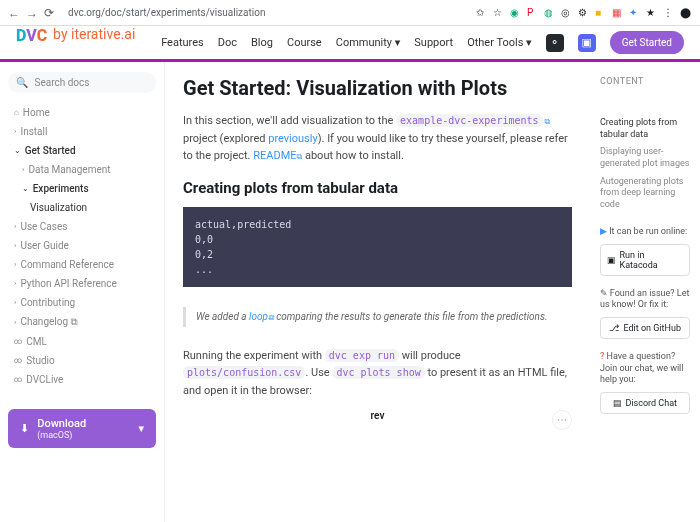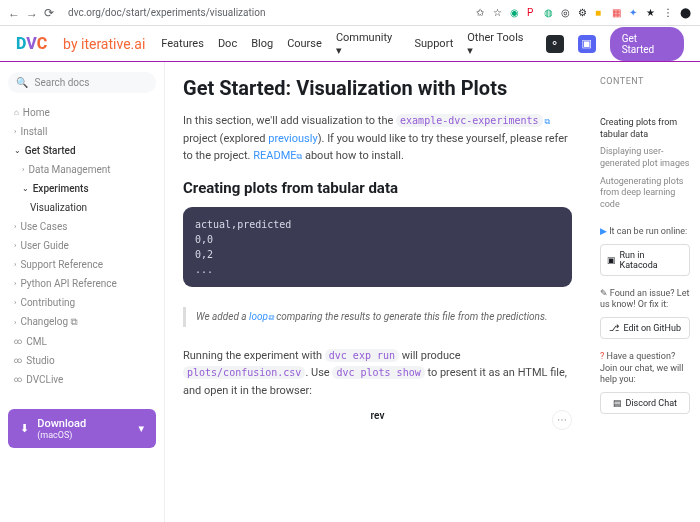--- a/index.html
+++ b/index.html
@@ -2,21 +2,21 @@
 <html><head>
 <meta charset="utf-8">
 <style>
 *{margin:0;padding:0;box-sizing:border-box;font-family:-apple-system,BlinkMacSystemFont,"Segoe UI",Roboto,sans-serif}
 body{width:700px;height:522px;overflow:hidden;font-size:11px;color:#1b1f23}
 .browser-bar{height:26px;border-bottom:1px solid #ddd;display:flex;align-items:center;padding:0 8px;gap:6px;background:#fff}
 .nav-icon{color:#5f6368;font-size:12px}
 .url-bar{flex:1;font-size:10px;color:#5f6368;padding:0 8px}
 .ext-icons{display:flex;gap:5px;align-items:center}
 .ext-icons span{width:12px;height:12px;font-size:10px}
-.header{height:36px;display:flex;align-items:center;padding:0 16px;border-bottom:1px solid #a21caf;gap:16px}
+.header{height:36px;display:flex;padding:0 16px;border-bottom:3px solid #a21caf;gap:6px}
 .logo{font-weight:800;font-size:16px}
 .logo .d{color:#13adc7}.logo .v{color:#945dd6}.logo .c{color:#f46737}
 .by{font-size:14px;color:#f46737}
 .nav{margin-left:auto;display:flex;gap:14px;align-items:center;font-size:11px;color:#333}
 .nav-item{cursor:pointer}
 .btn-start{background:#945dd6;color:#fff;padding:6px 12px;border-radius:14px;font-size:10px;cursor:pointer}
 .icon-btn{width:18px;height:18px;border-radius:4px;display:flex;align-items:center;justify-content:center;font-size:11px}
 .gh{background:#24292e;color:#fff}
 .dc{background:#5865f2;color:#fff}
 .main{display:flex;height:calc(522px - 62px)}
@@ -31,21 +31,21 @@
 .download-btn{margin-top:20px;background:#945dd6;color:#fff;padding:8px 12px;border-radius:6px;display:flex;align-items:center;gap:8px;cursor:pointer}
 .download-btn .dl-title{font-size:11px;font-weight:500}
 .download-btn .dl-sub{font-size:9px;opacity:.9}
 .content{flex:1;padding:14px 18px;overflow-y:auto}
 h1{font-size:20px;font-weight:700;margin-bottom:12px;color:#1b1f23}
 h2{font-size:15px;font-weight:700;margin:14px 0 10px}
 p{font-size:11px;line-height:1.6;margin-bottom:8px;color:#4a4a4a}
 .link{color:#3794ff}
 .code-inline{background:#f1f3f5;color:#945dd6;padding:1px 4px;border-radius:6px;font-family:monospace;font-size:10px}
 .ext-ico{color:#3794ff;font-size:8px}
-.code-block{background:#3b3b54;color:#d8d8e8;padding:10px 12px;border-radius:9px;font-family:monospace;font-size:10px;line-height:1.5;margin:10px 0;white-space:pre;overflow-x:auto}
+.code-block{background:#3b3b54;color:#d8d8e8;padding:10px 12px;border-radius:0;font-family:monospace;font-size:10px;line-height:1.5;margin:10px 0;white-space:pre;overflow-x:auto}
 .code-block .cmd{color:#f2c94c}
 .code-block .prompt{color:#56ccf2}
 .note{border-left:3px solid #ddd;padding:4px 10px;font-size:10px;color:#666;font-style:italic;margin:20px 0}
 .chart-area{margin-top:10px;position:relative}
 .chart-title{text-align:center;font-size:10px;font-weight:600;margin-bottom:4px}
 .menu-dots{position:absolute;right:0;top:0;width:20px;height:20px;border:1px solid #eee;border-radius:50%;display:flex;align-items:center;justify-content:center;font-size:10px;color:#999;cursor:pointer}
 .toc{width:110px;padding:14px 10px;font-size:9px}
 .toc-title{font-size:9px;color:#888;letter-spacing:.5px;margin-bottom:28px}
 .toc-item{color:#888;padding:3px 0;line-height:1.3;cursor:pointer}
 .toc-item.active{color:#333}
@@ -126,21 +126,21 @@
     <div class="side-item">
         <span class="caret">›</span>
         <span>Use Cases</span>
       </div>
     <div class="side-item">
         <span class="caret">›</span>
         <span>User Guide</span>
       </div>
     <div class="side-item">
         <span class="caret">›</span>
-        <span>Support Reference</span>
+        <span>Command Reference</span>
       </div>
     <div class="side-item">
         <span class="caret">›</span>
         <span>Python API Reference</span>
       </div>
     <div class="side-item">
         <span class="caret">›</span>
         <span>Contributing</span>
       </div>
     <div class="side-item">

